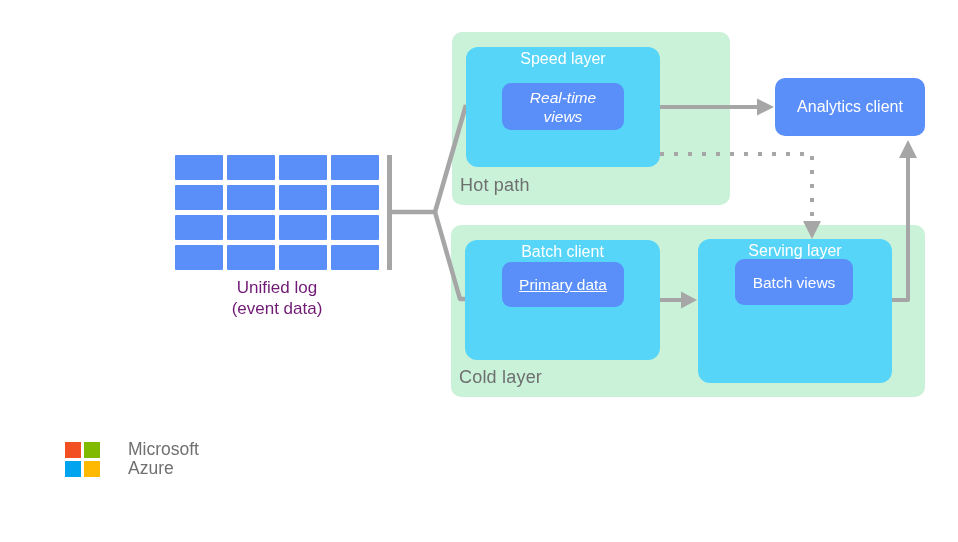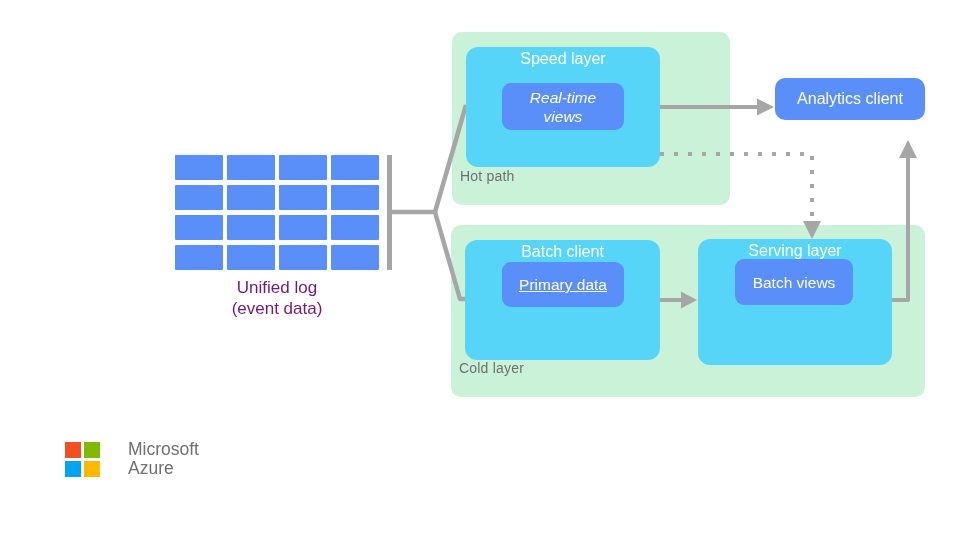--- a/index.html
+++ b/index.html
@@ -5,43 +5,43 @@
   html,body{margin:0;padding:0;background:#fff;}
   .canvas{
     position:relative;width:958px;height:542px;background:#fff;
     font-family:"Liberation Sans",sans-serif;overflow:hidden;
   }
   
   .path-box{position:absolute;background:var(--accent-green);border-radius:10px;z-index:1;}
   .hot-path{left:452px;top:32px;width:278px;height:173px;}
   .cold-path{left:451px;top:225px;width:474px;height:172px;}
   .path-label{
-    position:absolute;left:8px;bottom:21px;font-size:14px;color:var(--label-gray);
+    position:absolute;left:8px;bottom:9px;font-size:18px;color:var(--label-gray);
     letter-spacing:.2px;
   }
   
   .connectors{position:absolute;left:0;top:0;z-index:2;pointer-events:none;}
   
   .layer-box{position:absolute;background:var(--accent-cyan);border-radius:12px;z-index:3;}
   .speed-layer{left:466px;top:47px;width:194px;height:120px;}
   .batch-layer{left:465px;top:240px;width:195px;height:120px;}
-  .serving-layer{left:698px;top:239px;width:194px;height:126px;}
+  .serving-layer{left:698px;top:239px;width:194px;height:144px;}
   .layer-title{margin-top:3px;text-align:center;font-size:16px;color:#fff;}
   
   .inner-box{
     position:absolute;background:var(--accent-blue);border-radius:9px;color:#fff;
     display:flex;flex-direction:column;align-items:center;justify-content:center;
     font-size:15.5px;line-height:19px;text-align:center;
   }
   .rt-views{left:36px;top:36px;width:122px;height:47px;font-style:italic;}
   .primary-data{left:37px;top:22px;width:122px;height:45px;text-decoration:underline;}
   .batch-views{left:37px;top:20px;width:118px;height:46px;}
   
   .analytics{
-    position:absolute;left:775px;top:78px;width:150px;height:42px;z-index:3;
+    position:absolute;left:775px;top:78px;width:150px;height:58px;z-index:3;
     background:var(--accent-blue);border-radius:10px;color:#fff;font-size:16px;
     display:flex;align-items:center;justify-content:center;
   }
   
   .log-grid{
     position:absolute;left:175px;top:155px;z-index:3;display:grid;
     grid-template-columns:repeat(4,48px);grid-template-rows:repeat(4,25px);
     column-gap:4px;row-gap:5px;
   }
   .log-grid .cell{background:var(--accent-blue);border-radius:1px;}

